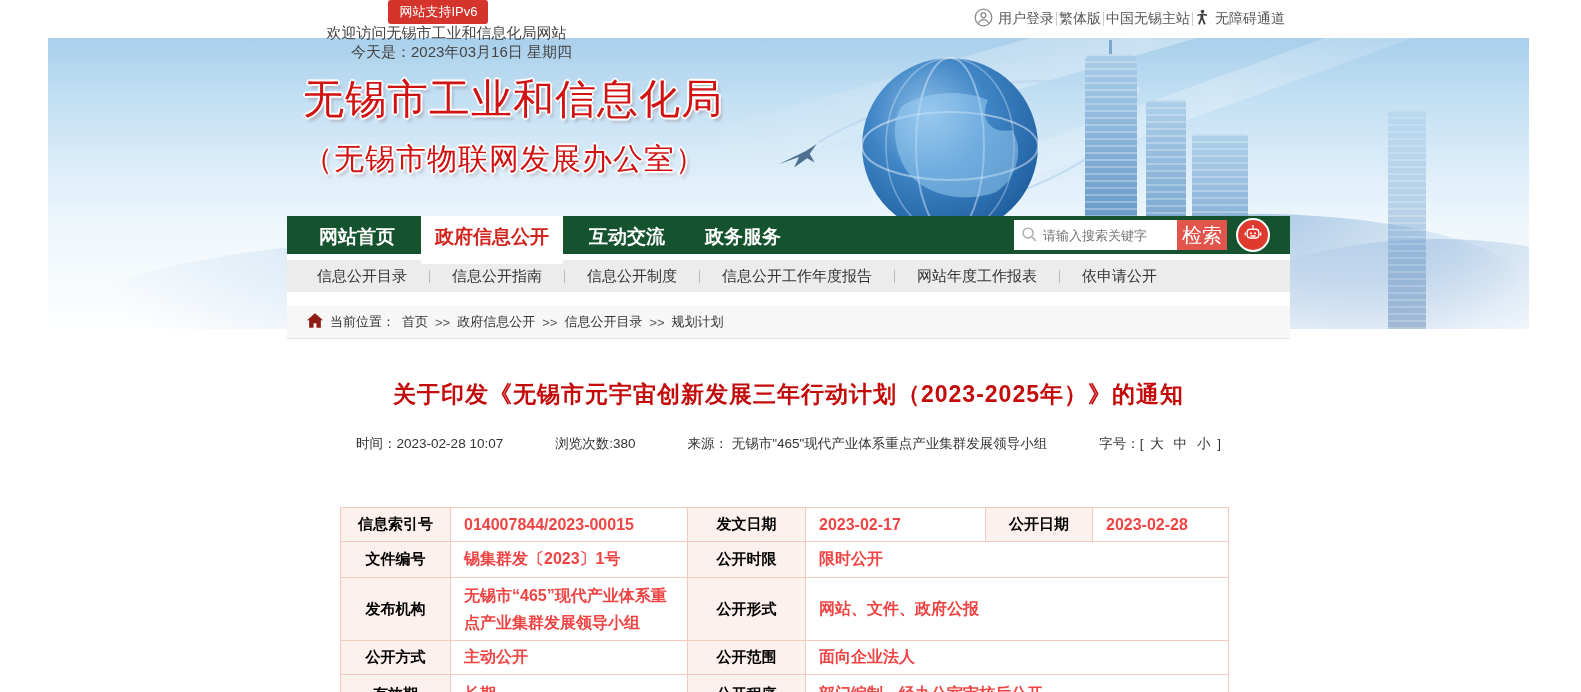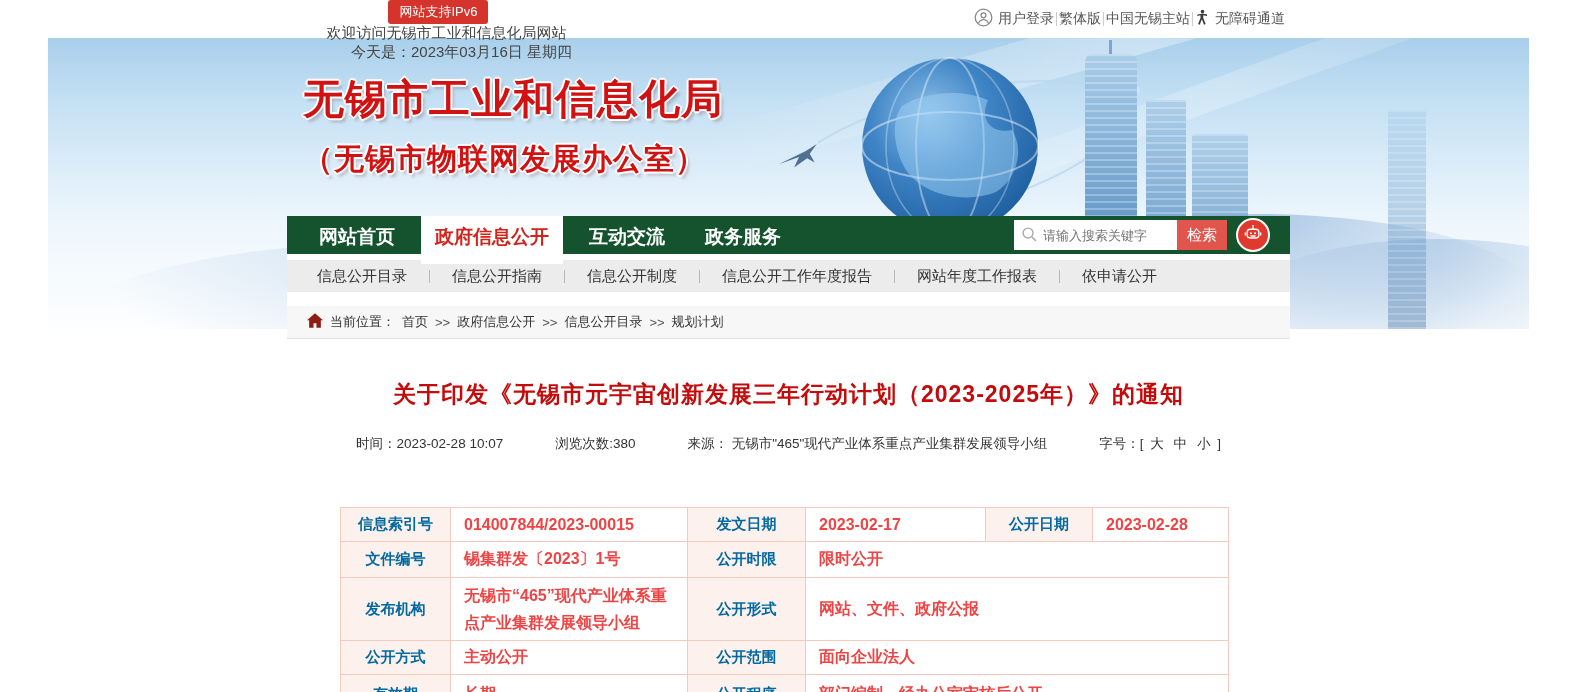--- a/index.html
+++ b/index.html
@@ -28,50 +28,50 @@
   .m2 { left:930px; bottom:-55px; width:560px; height:170px; background:radial-gradient(ellipse at 50% 0%,rgba(120,165,212,.55),rgba(120,165,212,0) 72%); }
   .m3 { left:1180px; bottom:-60px; width:420px; height:150px; background:radial-gradient(ellipse at 50% 0%,rgba(150,185,222,.5),rgba(150,185,222,0) 70%); }
   .bld { position:absolute; background:linear-gradient(180deg,#aacde9 0%,#6e9fcc 55%,#557fae 100%);
     background-image:repeating-linear-gradient(180deg,rgba(255,255,255,.28) 0 2px,rgba(255,255,255,0) 2px 7px),linear-gradient(180deg,#aacde9 0%,#6e9fcc 55%,#557fae 100%); }
   .bldA { left:1037px; top:16px; width:52px; height:275px; border-radius:8px 8px 0 0; }
   .bldA::before { content:""; position:absolute; left:24px; top:-14px; width:3px; height:14px; background:#7ba6d0; }
   .bldB { left:1098px; top:62px; width:40px; height:229px; opacity:.9; }
   .bldC { left:1144px; top:96px; width:56px; height:195px; opacity:.85; border-radius:4px 4px 0 0; }
   .bldD { left:1340px; top:72px; width:38px; height:219px; opacity:.45; }
   .globe-wrap { position:absolute; left:770px; top:6px; width:420px; height:220px; }
-  .banner-title { position:absolute; left:255px; top:34px; color:#d01212; font-weight:bold; z-index:2;
+  .banner-title { position:absolute; left:255px; top:34px; color:#d01212; font-weight:normal; z-index:2;
     text-shadow:-2px 0 #fff,2px 0 #fff,0 -2px #fff,0 2px #fff,-1px -1px #fff,1px 1px #fff,-1px 1px #fff,1px -1px #fff,3px 4px 3px rgba(100,40,40,.25); }
   .bt-1 { font-size:41px; letter-spacing:1px; }
   .bt-2 { font-size:30px; margin-top:12px; letter-spacing:1px; }
   .plane { position:absolute; left:728px; top:104px; width:46px; height:30px; }
   
   .content { position:absolute; left:287px; top:216px; width:1003px; height:476px; background:#fff; overflow:hidden; z-index:3; }
   .navbar { height:38px; background:#14532d; display:flex; align-items:stretch; padding-left:12px; position:relative; }
   .tab { padding:0 14px; margin:0 6px; line-height:42px; color:#fff; font-size:19px; font-weight:bold; cursor:pointer; white-space:nowrap; }
   .tab.active { background:#fff; color:#d0241d; height:48px; }
   .search-wrap { margin-left:auto; display:flex; align-items:center; gap:9px; padding-right:20px; }
   .search-box { display:flex; height:30px; position:relative; }
   .search-box .mag { position:absolute; left:7px; top:6px; }
   .search-input { width:163px; height:30px; border:none; outline:none; padding:0 6px 0 29px; font-size:13px; color:#333; font-family:inherit; }
-  .search-btn { width:50px; height:30px; border:none; background:#e2554d; color:#fff; font-size:15px; cursor:pointer; font-family:inherit; }
+  .search-btn { width:50px; height:30px; border:none; background:#e2554d; color:#fff; font-size:20px; cursor:pointer; font-family:inherit; }
   .robot-btn { width:34px; height:34px; border-radius:50%; background:#e03a2e; border:2px solid #fff; display:flex; align-items:center; justify-content:center; cursor:pointer; flex:0 0 auto; }
   .subnav { margin-top:6px; height:32px; background:#ececec; display:flex; align-items:center; padding-left:8px; font-size:15px; color:#333; }
   .subnav-item { padding:0 22px; cursor:pointer; white-space:nowrap; }
   .subnav .vdiv { background:#b9b9b9; height:13px; }
   .crumbbar { margin-top:14px; height:33px; background:#f7f7f7; border-bottom:1px solid #e3e3e3; display:flex; align-items:center; padding-left:20px; font-size:13px; color:#333; gap:7px; }
   .crumb-link { cursor:pointer; }
   .crumb-sep { color:#555; }
   .article-title { margin-top:40px; text-align:center; color:#c30b0b; font-size:23px; font-weight:bold; letter-spacing:1px; }
   .meta { margin-top:25px; display:flex; justify-content:center; gap:52px; font-size:13.5px; color:#333; }
   .meta .grp { white-space:nowrap; }
   .fs-btn { cursor:pointer; padding:0 3px; }
   
   .info-table { margin:54px 0 0 53px; border-collapse:collapse; table-layout:fixed; width:888px; }
   .info-table td { border:1px solid #f2cabe; font-size:16px; color:#ef4444; padding:4px 13px; vertical-align:middle;font-weight:bold; }
-  .info-table td.lbl { background:#fdf1ed; color:#0369a1; font-weight:bold; text-align:center; font-size:15px; padding:4px 2px; }
+  .info-table td.lbl { background:#fdf1ed; color:#000000; font-weight:bold; text-align:center; font-size:15px; padding:4px 2px; }
 </style>
 </head>
 <body>
 
 <div class="topbar">
   <div class="topbar-left">
     <span class="ipv6-badge">网站支持IPv6</span>
     <span class="welcome">欢迎访问无锡市工业和信息化局网站</span>
     <span class="today">今天是：2023年03月16日 星期四</span>
   </div>

